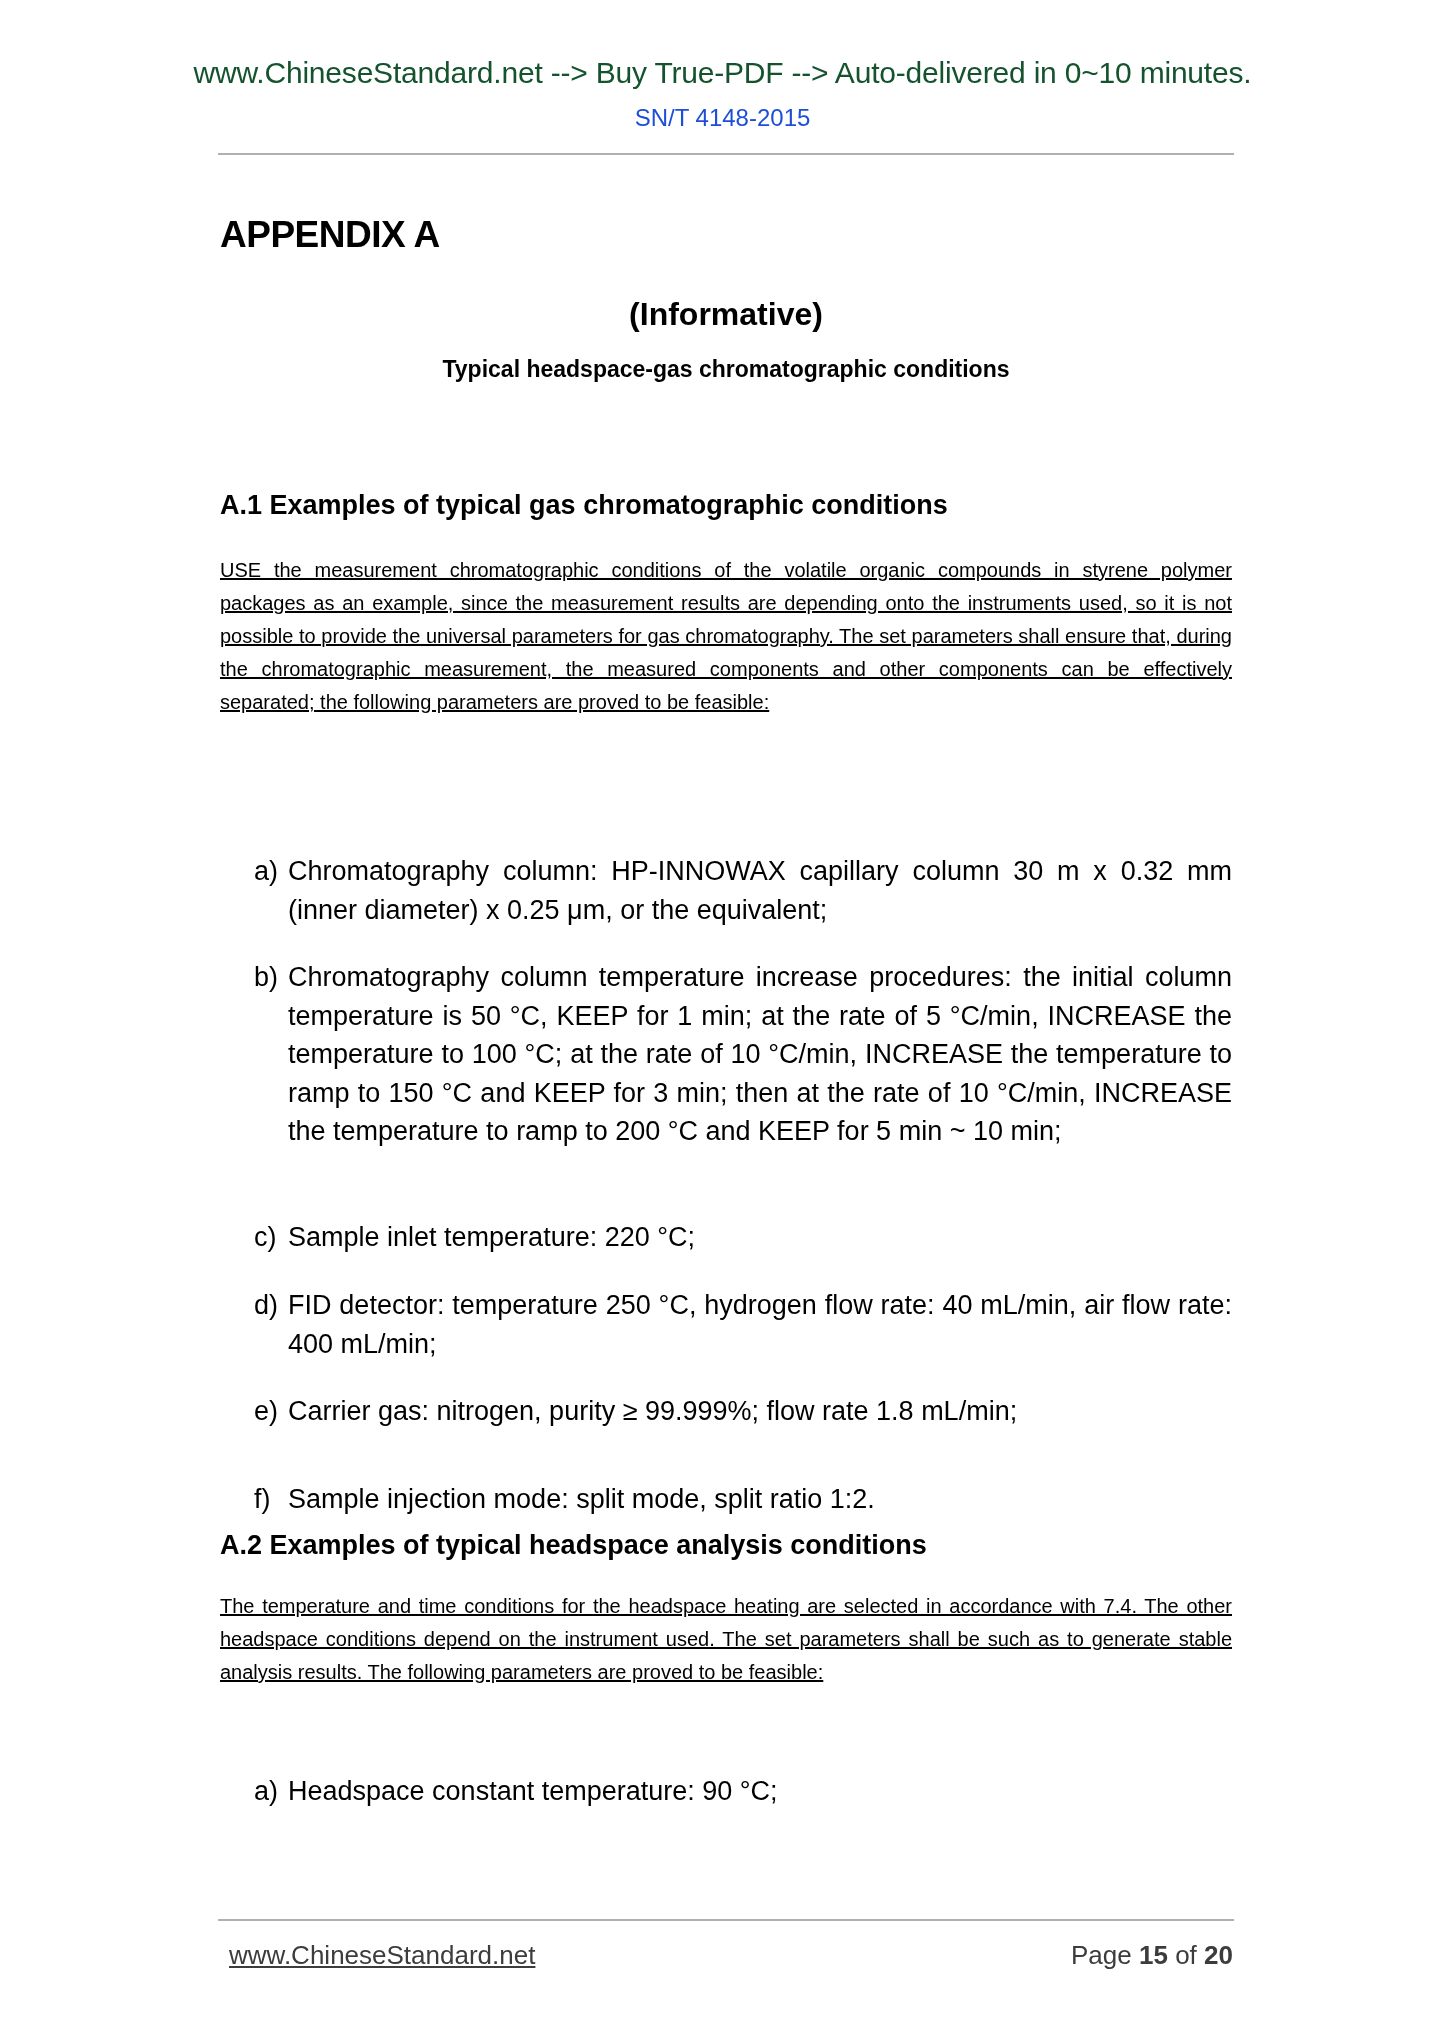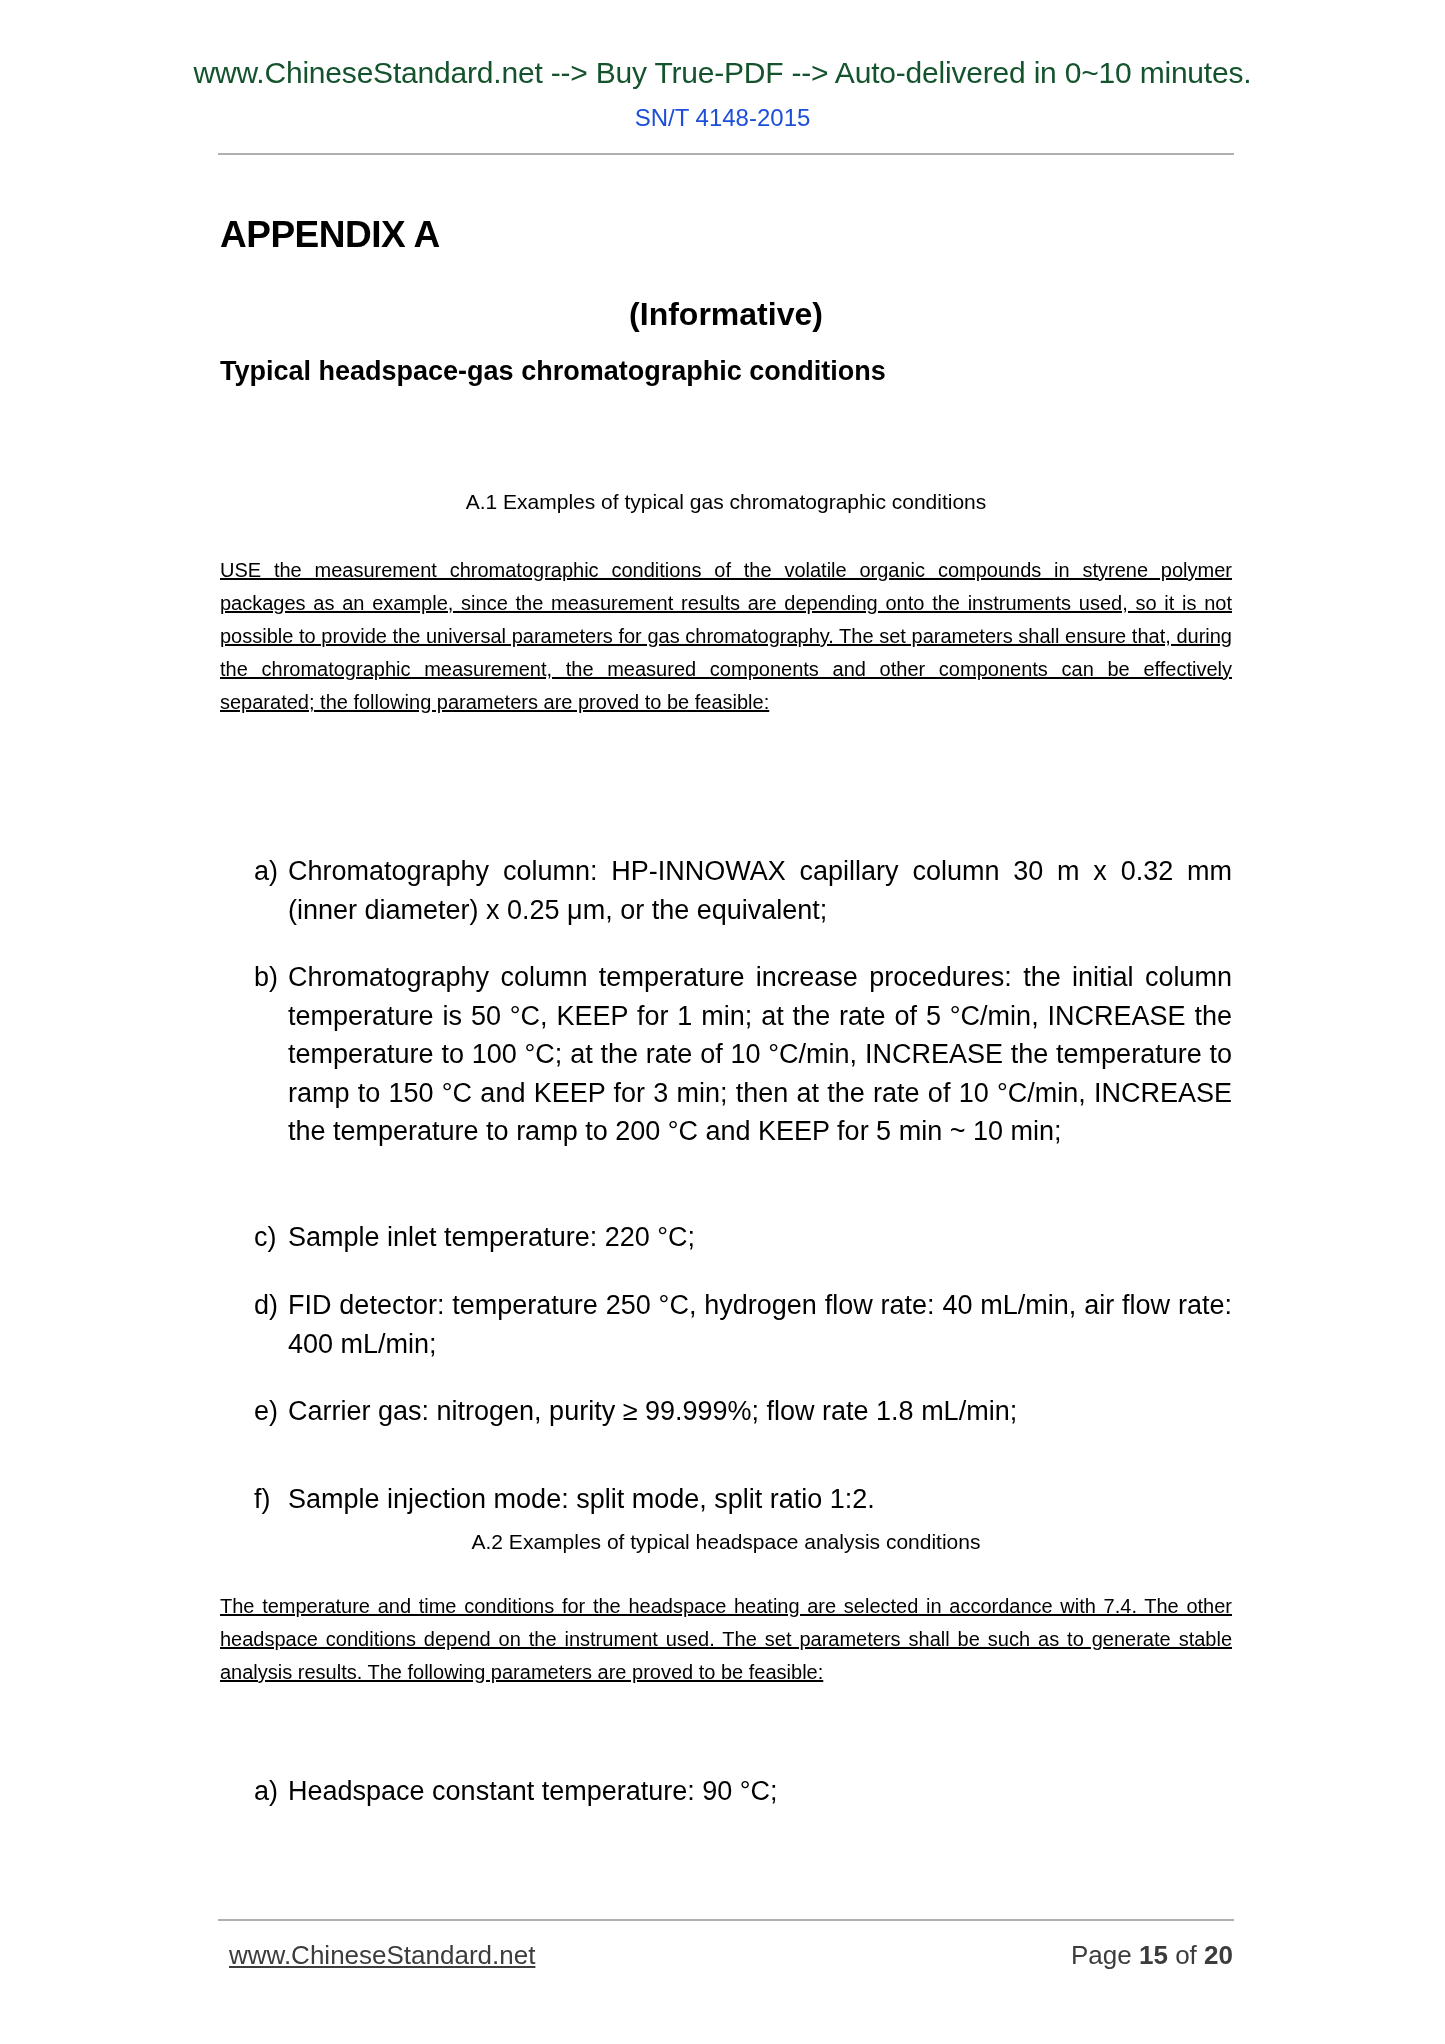--- a/index.html
+++ b/index.html
@@ -72,31 +72,30 @@
       width: 1012px;
       text-align: center;
       font-size: 32px;
       font-weight: bold;
     }
     .appendix-caption {
       position: absolute;
       top: 356px;
       left: 0;
       width: 1012px;
-      text-align: left;
-      font-size: 27px;
+      text-align: center;
+      font-size: 23px;
       font-weight: bold;
     }
     .section-heading {
       position: absolute;
       left: 0;
       width: 1012px;
-      font-size: 21px;
-      font-weight: normal;
-      text-align: center;
+      font-size: 27px;
+      font-weight: bold;
     }
     .paragraph {
       position: absolute;
       left: 0;
       width: 1012px;
       font-size: 20px;
       line-height: 33px;
       text-align: justify;
       text-decoration: underline;
     }

